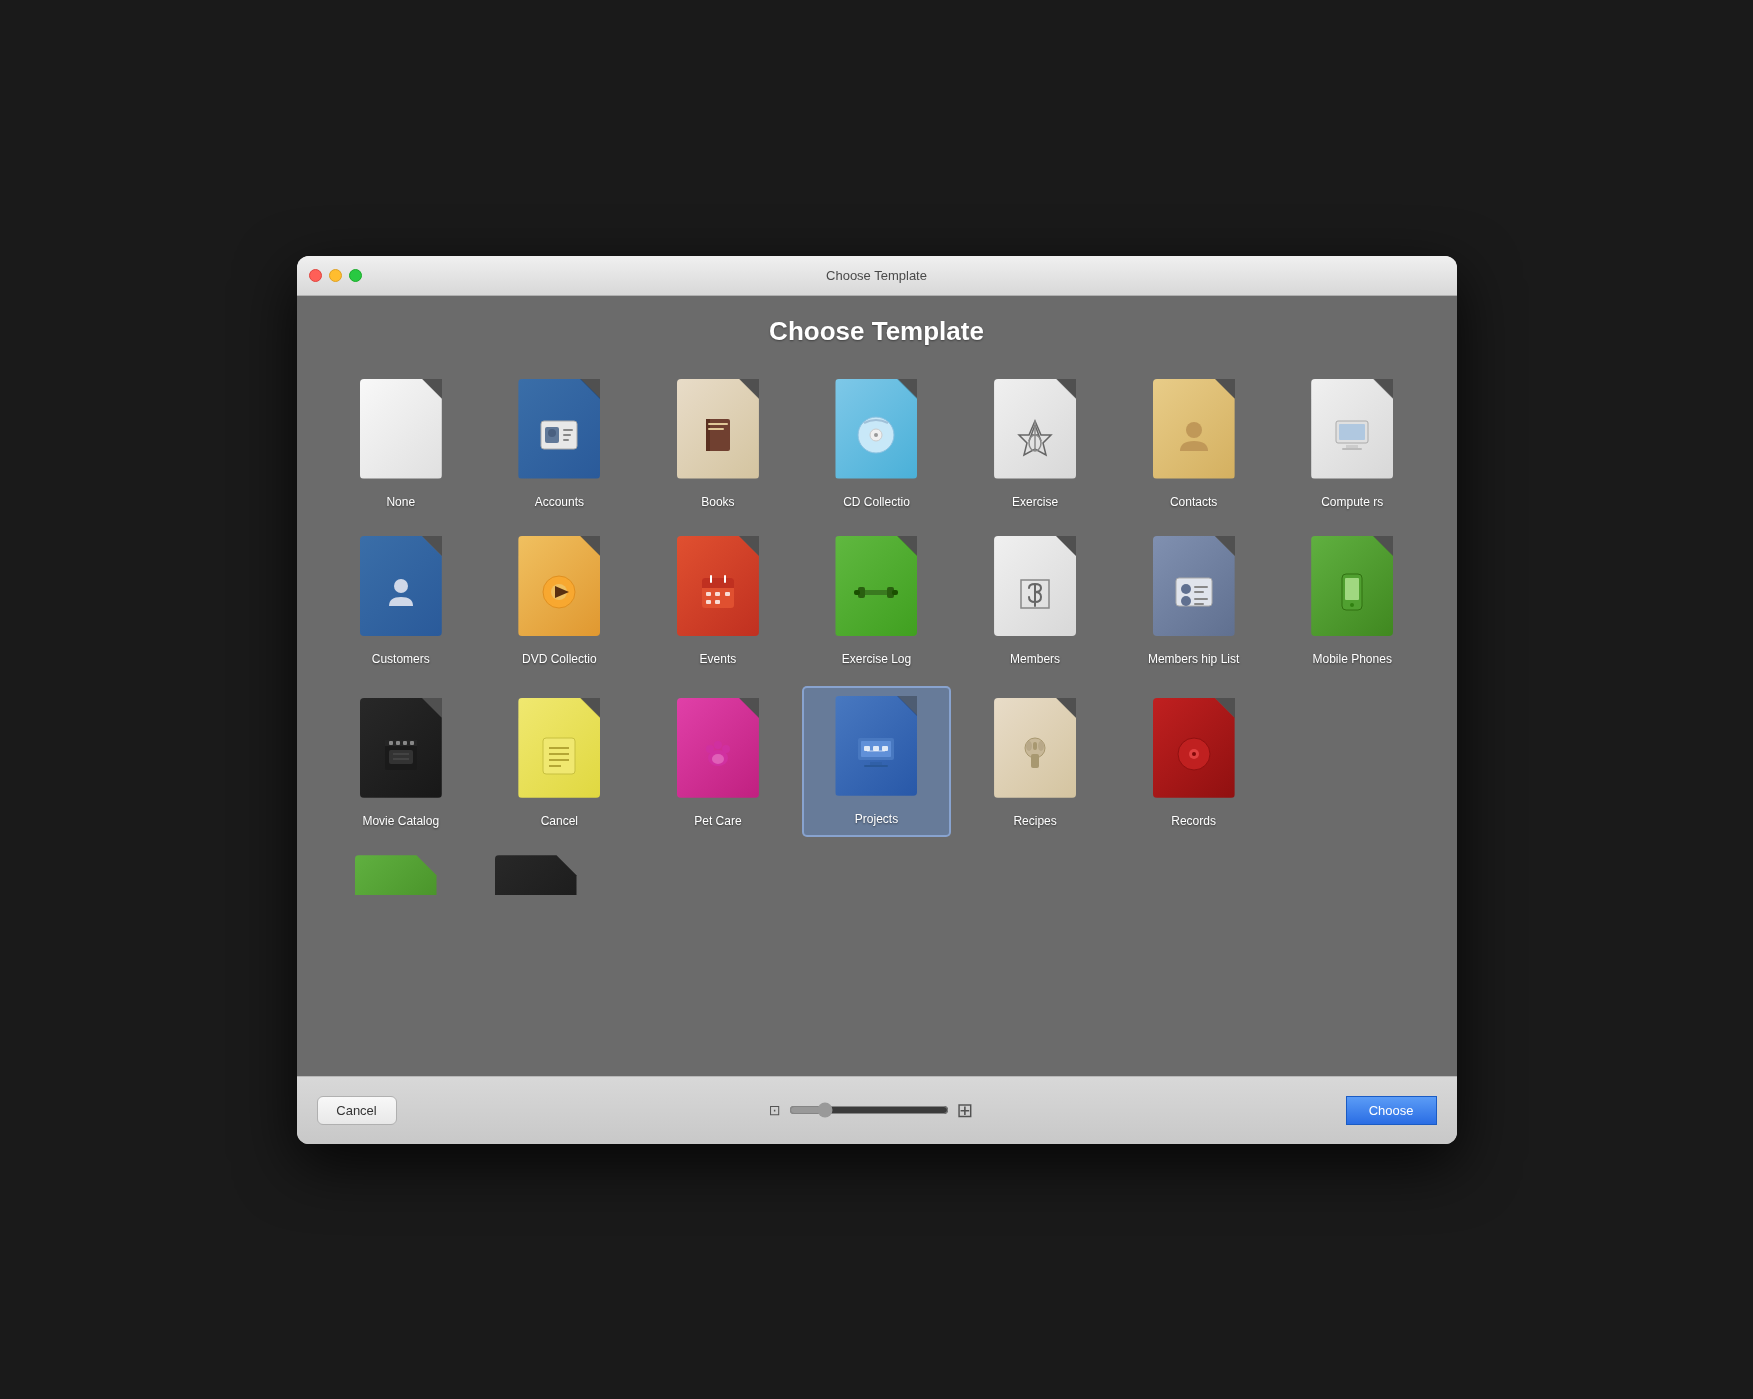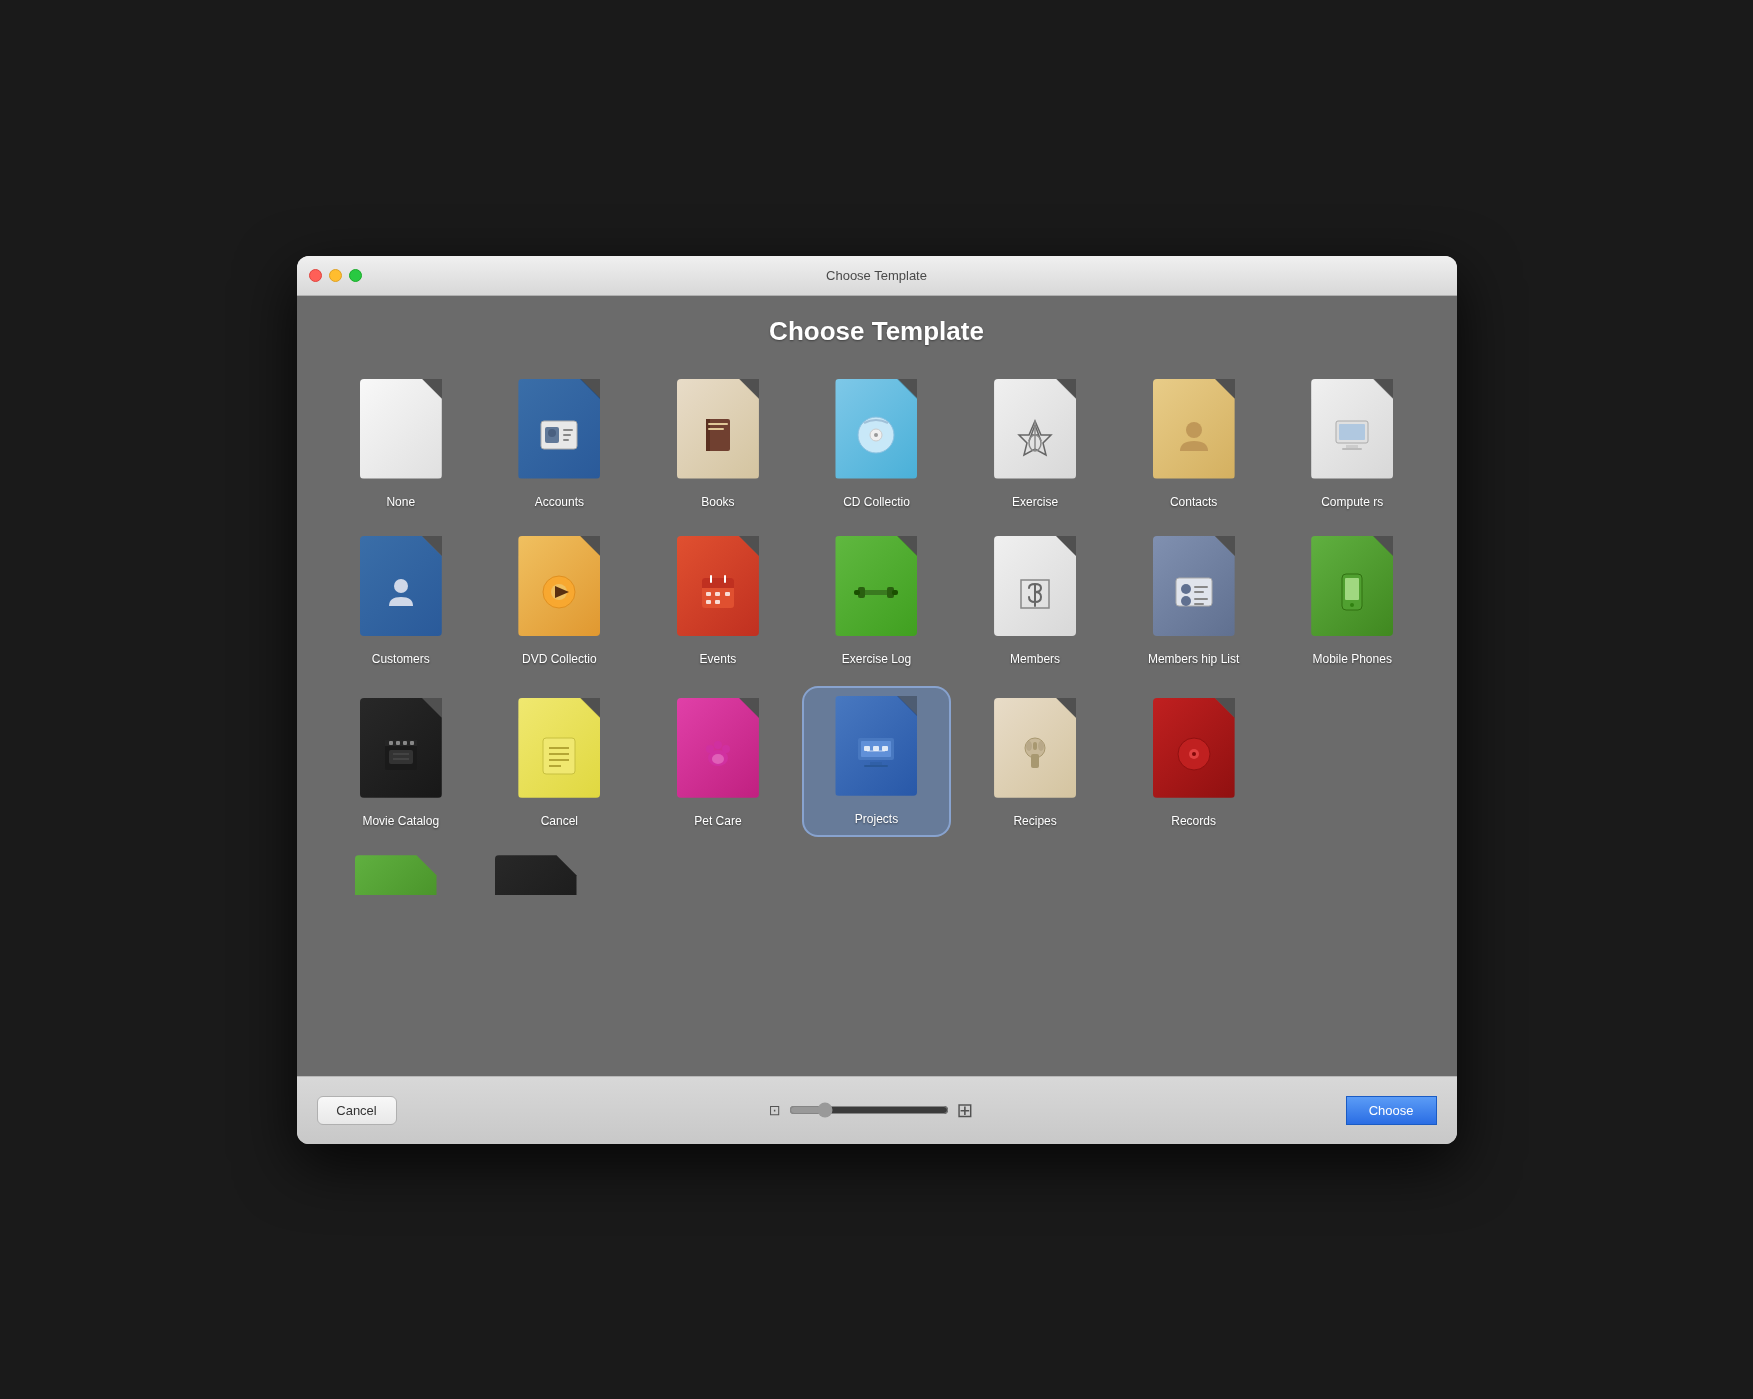--- a/index.html
+++ b/index.html
@@ -73,21 +73,21 @@
       align-items: center;
       cursor: pointer;
       padding: 8px 4px;
       border-radius: 8px;
       transition: background 0.1s;
       justify-content: flex-end;
     }
     .template-item.selected {
       background: rgba(100,140,200,0.5);
       border: 2px solid rgba(150,180,230,0.7);
-      border-radius: 16px;
+      border-radius: 5px;
     }
     .template-icon {
       width: 100px;
       height: 110px;
       position: relative;
       margin-bottom: 6px;
     }
     .template-label {
       color: white;
       font-size: 12px;

